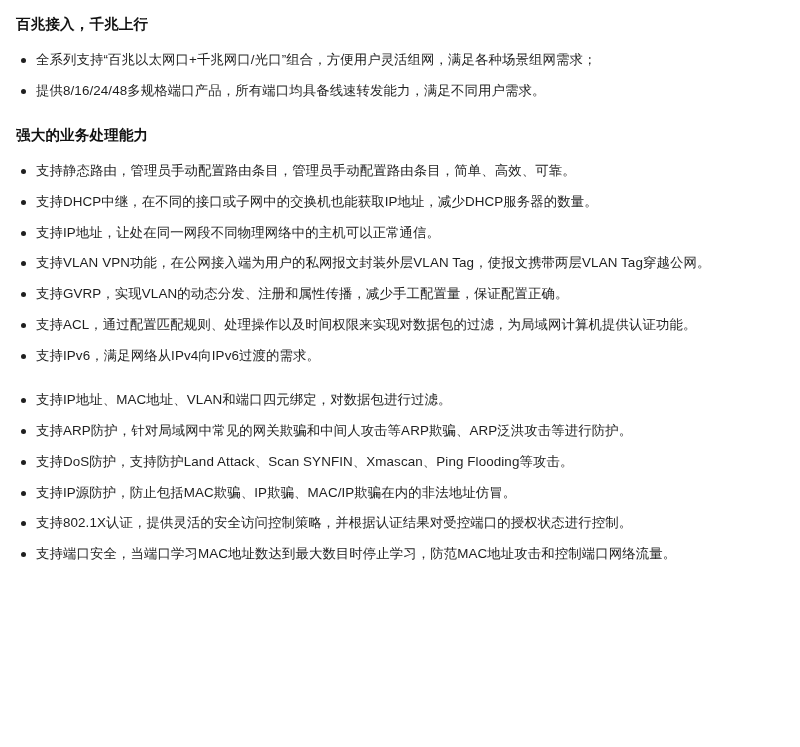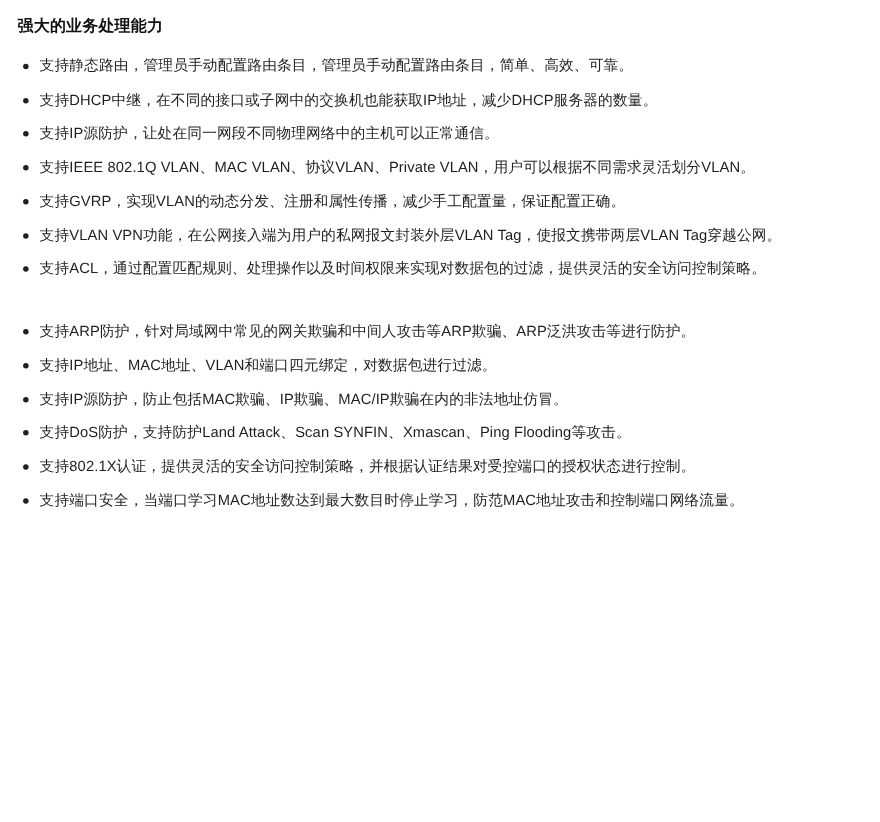--- a/index.html
+++ b/index.html
@@ -16,21 +16,21 @@
   }
   .page {
     padding: 14px 18px 0 14px;
     box-sizing: border-box;
     width: 800px;
   }
   .section {
     margin: 0 0 0 0;
   }
   .section + .section {
-    margin-top: 36px;
+    margin-top: 24px;
   }
   .section-title {
     font-size: 14.5px;
     font-weight: bold;
     color: #111111;
     letter-spacing: 0.2px;
     margin: 0 0 14px 2px;
     line-height: 1.5;
   }
   ul.bullets {
@@ -59,39 +59,46 @@
     height: 5px;
     border-radius: 50%;
     background: #1f1f1f;
   }
 </style>
 </head>
 <body>
 
 <div class="page">
 
+  <div class="section">
+    <h2 class="section-title">百兆接入，千兆上行</h2>
+    <ul class="bullets">
+      <li>全系列支持“百兆以太网口+千兆网口/光口”组合，方便用户灵活组网，满足各种场景组网需求；</li>
+      <li>提供8/16/24/48多规格端口产品，所有端口均具备线速转发能力，满足不同用户需求。</li>
+    </ul>
+  </div>
 
   <div class="section">
     <h2 class="section-title">强大的业务处理能力</h2>
     <ul class="bullets">
       <li>支持静态路由，管理员手动配置路由条目，管理员手动配置路由条目，简单、高效、可靠。</li>
       <li>支持DHCP中继，在不同的接口或子网中的交换机也能获取IP地址，减少DHCP服务器的数量。</li>
-      <li>支持IP源防护，让处在同一网段不同物理网络中的主机可以正常通信。</li>
-      <li>支持IEEE 802.1Q VLAN、MAC VLAN、协议VLAN、Private VLAN，用户可以根据不同需求灵活划分VLAN。</li>
+      <li>支持IP地址，让处在同一网段不同物理网络中的主机可以正常通信。</li>
+      <li>支持VLAN VPN功能，在公网接入端为用户的私网报文封装外层VLAN Tag，使报文携带两层VLAN Tag穿越公网。</li>
       <li>支持GVRP，实现VLAN的动态分发、注册和属性传播，减少手工配置量，保证配置正确。</li>
-      <li>支持VLAN VPN功能，在公网接入端为用户的私网报文封装外层VLAN Tag，使报文携带两层VLAN Tag穿越公网。</li>
-      <li>支持ACL，通过配置匹配规则、处理操作以及时间权限来实现对数据包的过滤，提供灵活的安全访问控制策略。</li>
+      <li>支持ACL，通过配置匹配规则、处理操作以及时间权限来实现对数据包的过滤，为局域网计算机提供认证功能。</li>
+      <li>支持IPv6，满足网络从IPv4向IPv6过渡的需求。</li>
     </ul>
   </div>
 
   <div class="section">
     <ul class="bullets">
+      <li>支持IP地址、MAC地址、VLAN和端口四元绑定，对数据包进行过滤。</li>
       <li>支持ARP防护，针对局域网中常见的网关欺骗和中间人攻击等ARP欺骗、ARP泛洪攻击等进行防护。</li>
-      <li>支持IP地址、MAC地址、VLAN和端口四元绑定，对数据包进行过滤。</li>
+      <li>支持DoS防护，支持防护Land Attack、Scan SYNFIN、Xmascan、Ping Flooding等攻击。</li>
       <li>支持IP源防护，防止包括MAC欺骗、IP欺骗、MAC/IP欺骗在内的非法地址仿冒。</li>
-      <li>支持DoS防护，支持防护Land Attack、Scan SYNFIN、Xmascan、Ping Flooding等攻击。</li>
       <li>支持802.1X认证，提供灵活的安全访问控制策略，并根据认证结果对受控端口的授权状态进行控制。</li>
       <li>支持端口安全，当端口学习MAC地址数达到最大数目时停止学习，防范MAC地址攻击和控制端口网络流量。</li>
 
     </ul>
   </div>
 
 </div>
 
 </body></html>

